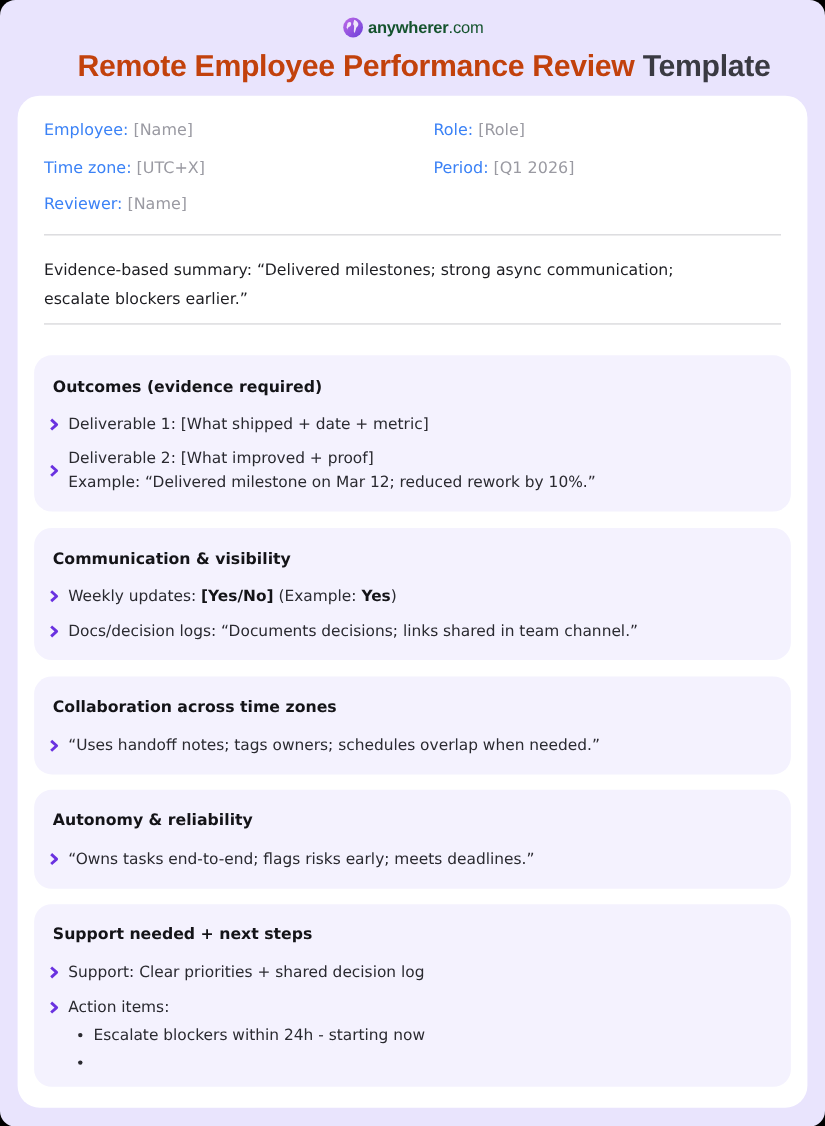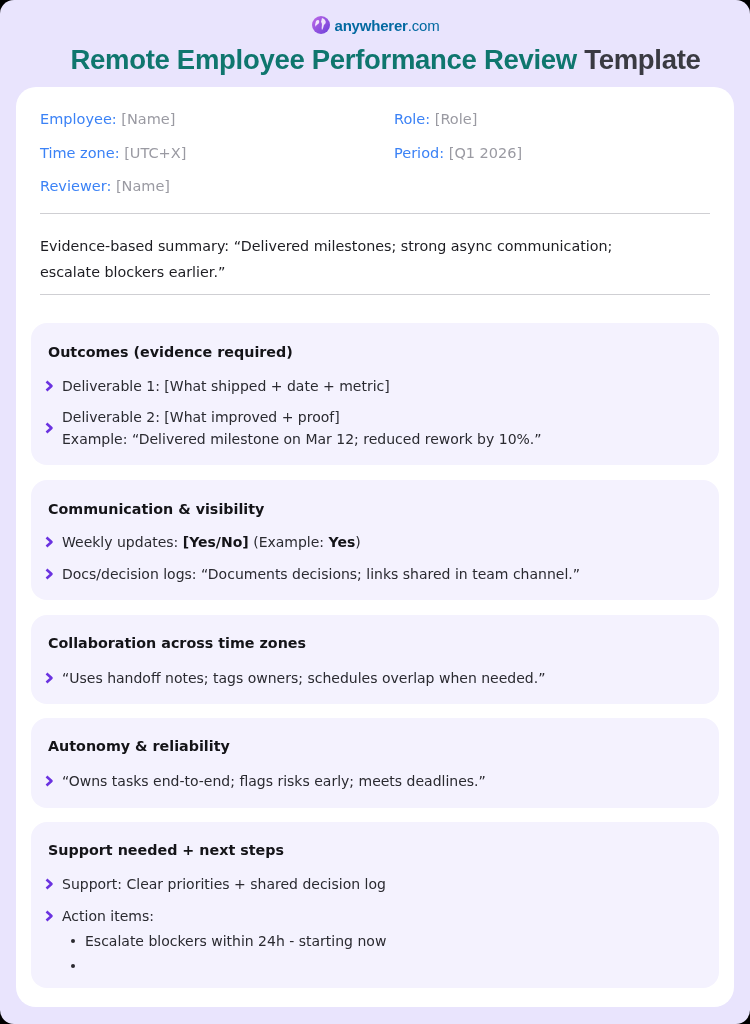--- a/index.html
+++ b/index.html
@@ -8,30 +8,30 @@
     .page {
       position: absolute; left: 0; top: 0; width: 750px; height: 1024px;
       background: #e9e4fd; border-radius: 14px; overflow: hidden;
     }
     .brand {
       position: absolute; top: 15px; left: 0; width: 750px;
       display: flex; justify-content: center; align-items: center; gap: 4px;
     }
     .brand-logo { width: 20px; height: 20px; }
     .brand-name {
-      font-family: "Liberation Sans", sans-serif; font-size: 15px; color: #0369a1;
+      font-family: "Liberation Sans", sans-serif; font-size: 15px; color: #14532d;
       letter-spacing: -0.2px;
     }
     .brand-name b { font-weight: 700; }
     .title {
       position: absolute; top: 44px; left: 0; width: 750px; text-align: center;
       font-family: "Liberation Sans", sans-serif; font-weight: 700; font-size: 27.5px;
       letter-spacing: -0.3px; white-space: nowrap;
     }
-    .title .accent { color: #0f766e; margin-left: 21px; }
+    .title .accent { color: #c2410c; margin-left: 21px; }
     .title .dark { color: #3a3a42; text-align: right; }
 
     .card {
       position: absolute; left: 16px; top: 87px; width: 718px; height: 920px;
       background: #ffffff; border-radius: 20px;
     }
     .meta {
       position: absolute; left: 24px; top: 22px; width: 670px;
       font-size: 14.5px; color: #1d1d22;
     }

